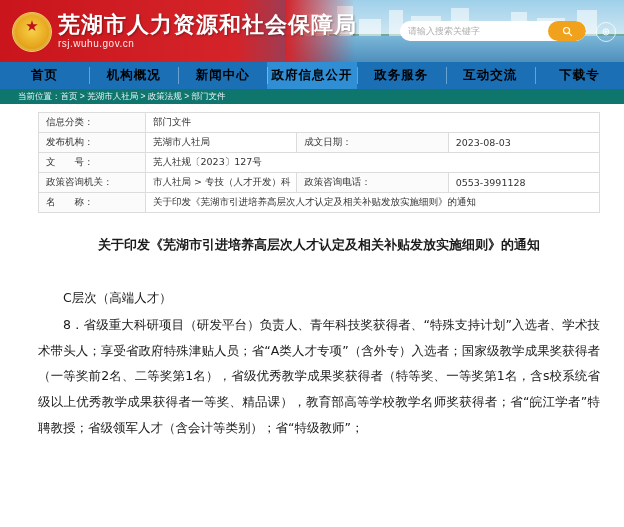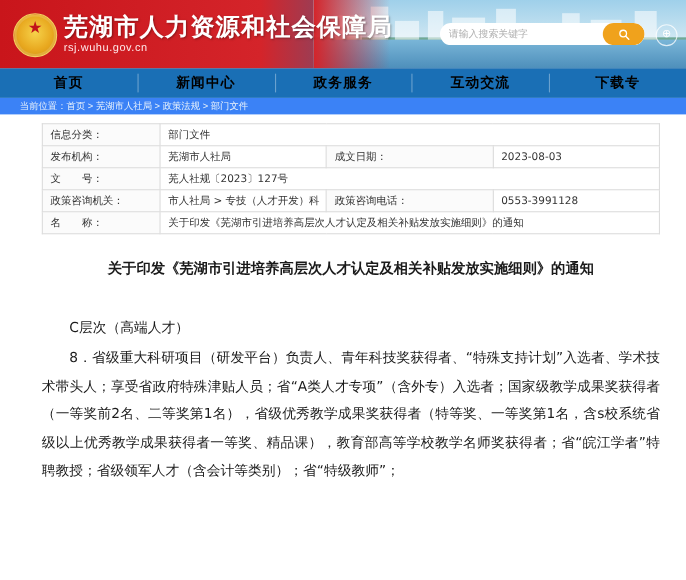--- a/index.html
+++ b/index.html
@@ -178,21 +178,21 @@
     width: 1px;
     background: rgba(255,255,255,0.35);
   }
   .nav-item.active {
     background: #2f8ed4;
   }
 
   
   .breadcrumb-bar {
     height: 15px;
-    background: #3b82f6;
+    background: #0f766e;
     color: #eaf3fb;
     font-size: 8.5px;
     line-height: 15px;
     padding-left: 18px;
     white-space: nowrap;
     overflow: hidden;
   }
 
   
   .content {
@@ -284,21 +284,27 @@
       </button>
     </div>
     <div class="banner-right-icon">⊕</div>
   </div>
 
   <div class="nav">
     <div class="nav-item">
         <span>首页</span>
       </div>
     <div class="nav-item">
+        <span>机构概况</span>
+      </div>
+    <div class="nav-item">
         <span>新闻中心</span>
+      </div>
+    <div class="nav-item active">
+        <span>政府信息公开</span>
       </div>
     <div class="nav-item">
         <span>政务服务</span>
       </div>
     <div class="nav-item">
         <span>互动交流</span>
       </div>
     <div class="nav-item">
         <span>下载专</span>
       </div>

